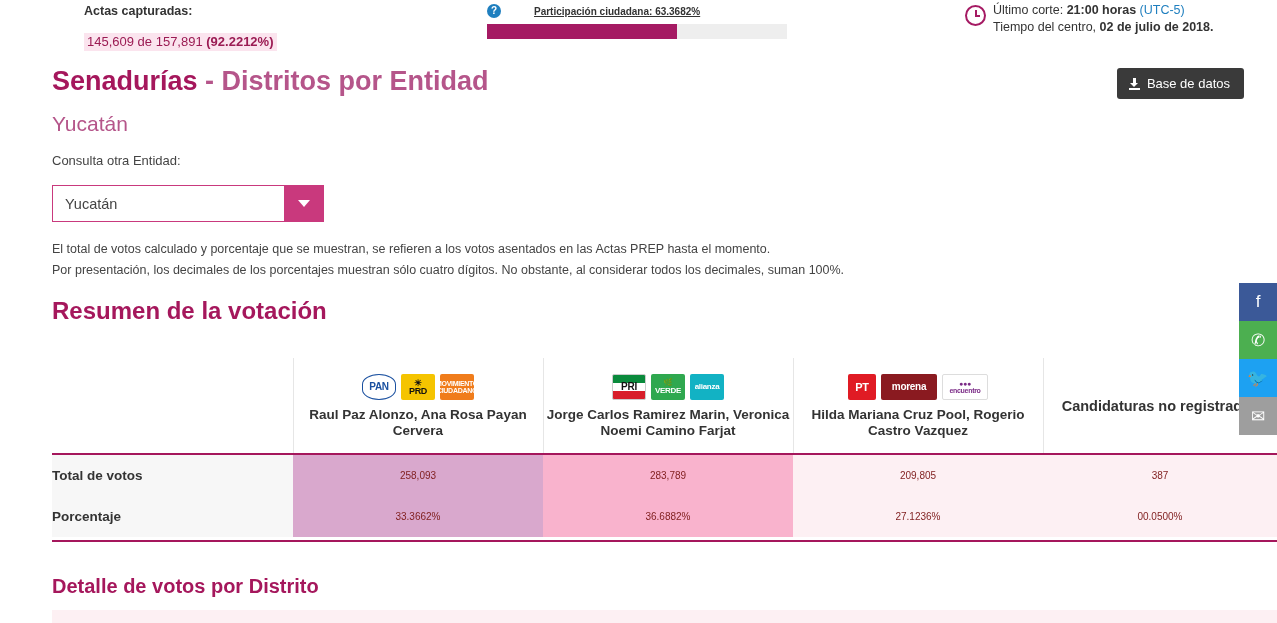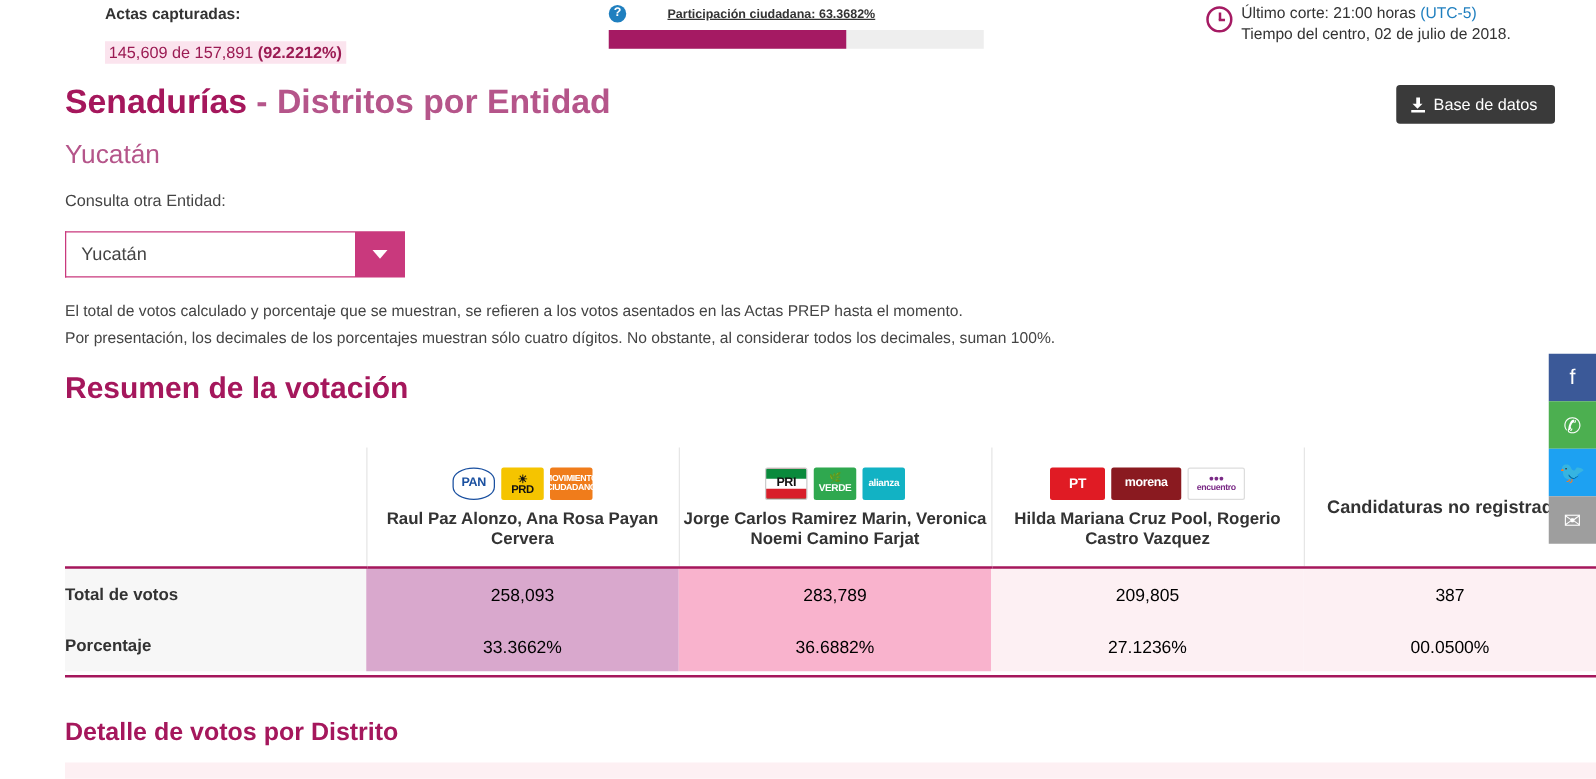--- a/index.html
+++ b/index.html
@@ -41,21 +41,21 @@
   .clock {
     width: 21px; height: 21px; border-radius: 50%;
     border: 2px solid #a51a63; position: relative; margin-top: 3px; flex: 0 0 auto;
   }
   .clock::before, .clock::after {
     content: ""; position: absolute; background: #a51a63;
   }
   .clock::before { width: 2px; height: 6px; left: 7.5px; top: 3px; }
   .clock::after  { width: 5px; height: 2px; left: 8px; top: 8px; }
   .corte-text { font-size: 12.5px; color: #333; line-height: 17px; }
-  .corte-text b { font-weight: normal; }
+  .corte-text b { font-weight: bold; }
   .corte-text .utc { color: #1f7fbf; }
 
   
   .h1 {
     position: absolute; left: 52px; top: 66px;
     font-size: 27px; font-weight: bold; color: #a5175c;
   }
   .h1 .light { color: #b5558a; font-weight: bold; }
   .entity {
     position: absolute; left: 52px; top: 112px;
@@ -142,29 +142,29 @@
   .logo-prd { width: 34px; background: #f5c400; color: #111; font-size: 9px; position: relative;
               flex-direction: column; line-height: 8px; }
   .logo-mc  { width: 34px; background: #f07c1b; font-size: 7px; line-height: 7px;
               flex-direction: column; }
   .logo-pri { width: 34px; background: #fff; border: 1px solid #ccc; color: #0a8a3c; font-size: 10px;
               background-image: linear-gradient(to bottom,#0a8a3c 0 33%,#fff 33% 66%,#d81e2a 66% 100%);
               color: #111; }
   .logo-verde{ width: 34px; background: #2fa84f; font-size: 8px; line-height: 8px;
                flex-direction: column; }
   .logo-alianza { width: 34px; background: #12b2c4; font-size: 8px; }
-  .logo-pt  { width: 44px; background: #e01b24; font-size: 11px; }
+  .logo-pt  { width: 28px; background: #e01b24; font-size: 11px; }
   .logo-morena { width: 56px; background: #8a1a20; font-size: 10px; }
   .logo-es  { width: 46px; background: #fff; border: 1px solid #ddd; color: #7a2a86; font-size: 7px;
               line-height: 7px; flex-direction: column; }
 
   .row-label {
     font-size: 13.5px; font-weight: bold; color: #333; padding-left: 14px;
   }
-  .data-cell { text-align: center; font-size: 14px; color: #000000; }
+  .data-cell { text-align: center; font-size: 10px; color: #7f1d1d; }
   tr.total td { height: 42px; border-top: 2px solid #a5175c; }
   tr.pct td   { height: 41px; }
 
   .bg-a { background: #d9a8cd; }
   .bg-b { background: #f9b3cd; margin-top: 28px; }
   .bg-c { background: #fdf0f3; }
   .bg-d { background: #fdf0f3; }
   .bg-label { background: #f7f7f7; }
   tr.pct .bg-a { background: #d9a8cd; }
   tr.pct .bg-b { background: #f9b3cd; }

